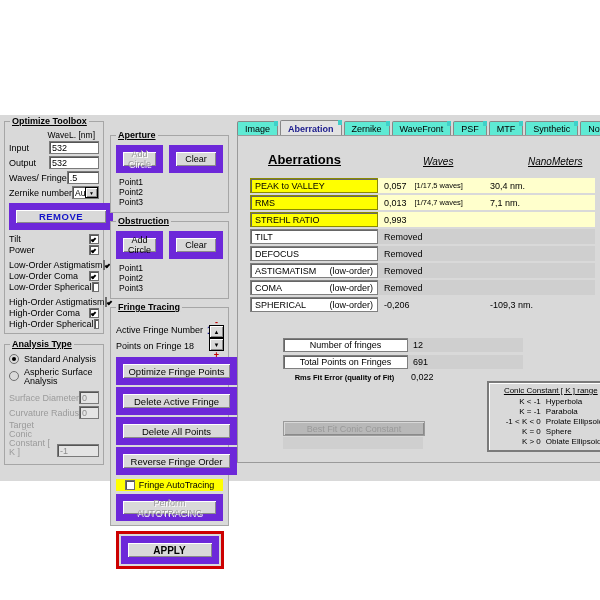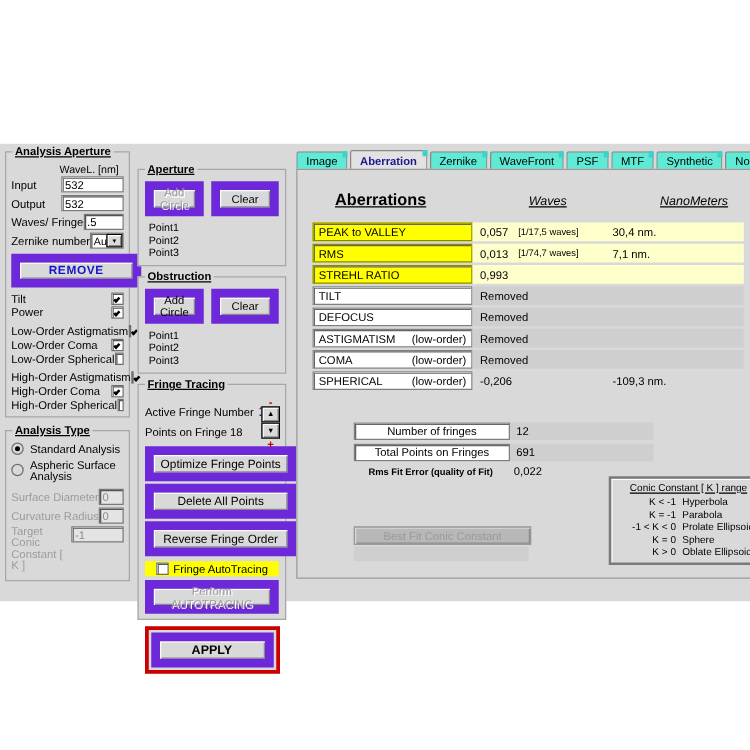--- a/index.html
+++ b/index.html
@@ -167,21 +167,21 @@
   .cv{white-space:nowrap;}
 </style>
 </head>
 <body>
 
 <div class="app">
 
   <div class="colA">
 
     <div class="grp" style="padding:8px 4px 4px 4px;">
-      <div class="grp-title">Analysis Aperture</div>
+      <div class="grp-title">Optimize Toolbox</div>
       <div class="wlhdr">WaveL. [nm]</div>
 
       <div class="row">
         <span class="lbl">Input</span>
         <span class="field" style="width:44px;height:11px;">532</span>
       </div>
       <div class="row">
         <span class="lbl">Output</span>
         <span class="field" style="width:44px;height:11px;">532</span>
       </div>
@@ -248,21 +248,21 @@
       </div>
 
       <div class="row">
         <span class="lbl dis">Surface Diameter</span>
         <span class="field dis" style="width:36px;height:11px;">0</span>
       </div>
       <div class="row">
         <span class="lbl dis">Curvature Radius</span>
         <span class="field dis" style="width:36px;height:11px;">0</span>
       </div>
-      <div class="row" style="align-items:flex-start;">
+      <div class="row" style="align-items:flex-end;">
         <span class="lbl dis" style="white-space:normal;line-height:9px;width:56px;">Target Conic Constant [ K ]</span>
         <span class="field dis" style="width:36px;height:11px;">-1</span>
       </div>
     </div>
   </div>
 
   <div class="colB">
 
     <div class="grp" style="padding:9px 5px 5px 5px;">
       <div class="grp-title">Aperture</div>
@@ -296,20 +296,21 @@
         <div class="plusminus" style="line-height:8px;">+</div>
       </div>
 
       <div style="display:flex;align-items:center;margin:7px 0 5px 0;padding-right:20px;">
         <span class="lbl">Active Fringe Number</span>
         <span style="font-size:11px;font-weight:bold;color:#1a1a8c;margin-left:4px;">12</span>
       </div>
       <div class="lbl" style="margin-bottom:6px;">Points on  Fringe 18</div>
 
       <div class="btn fbtn">Optimize Fringe Points</div>
+      <div class="btn fbtn">Delete Active Fringe</div>
       <div class="btn fbtn">Delete  All  Points</div>
       <div class="btn fbtn">Reverse  Fringe Order</div>
 
       <div style="display:flex;align-items:center;background:#ffff00;padding:1px 2px;margin-top:4px;justify-content:center;">
         <span class="cb" style="margin-right:4px;"></span>
         <span class="lbl">Fringe AutoTracing</span>
       </div>
       <div class="btn disabled" style="height:13px;margin-top:3px;">Perform  AUTOTRACING</div>
     </div>
 

